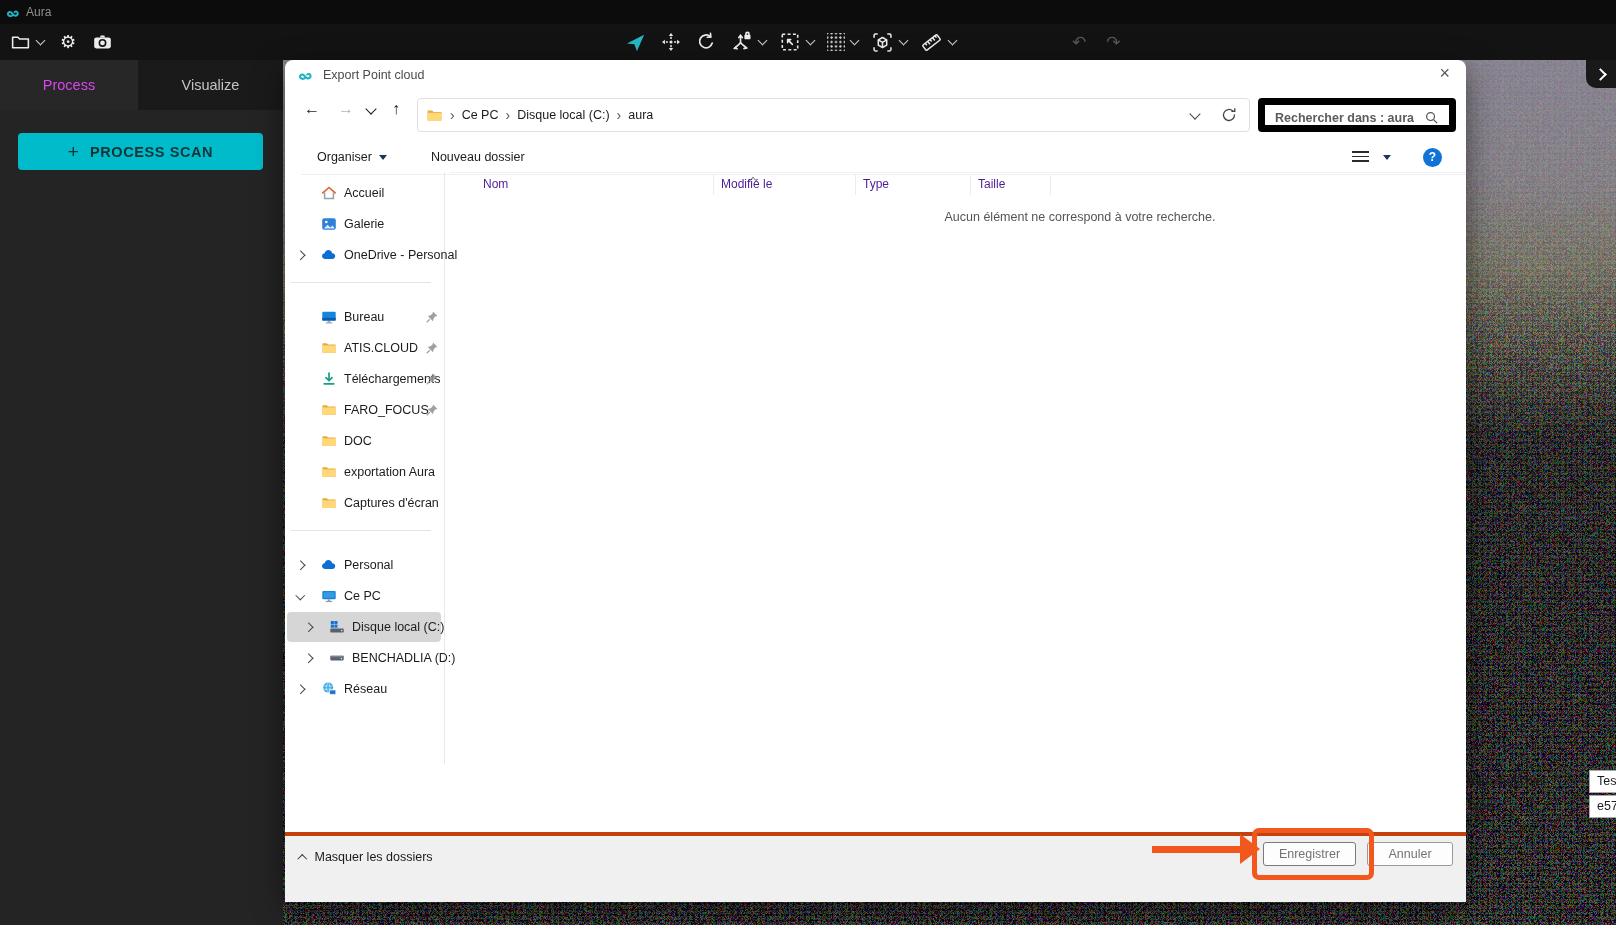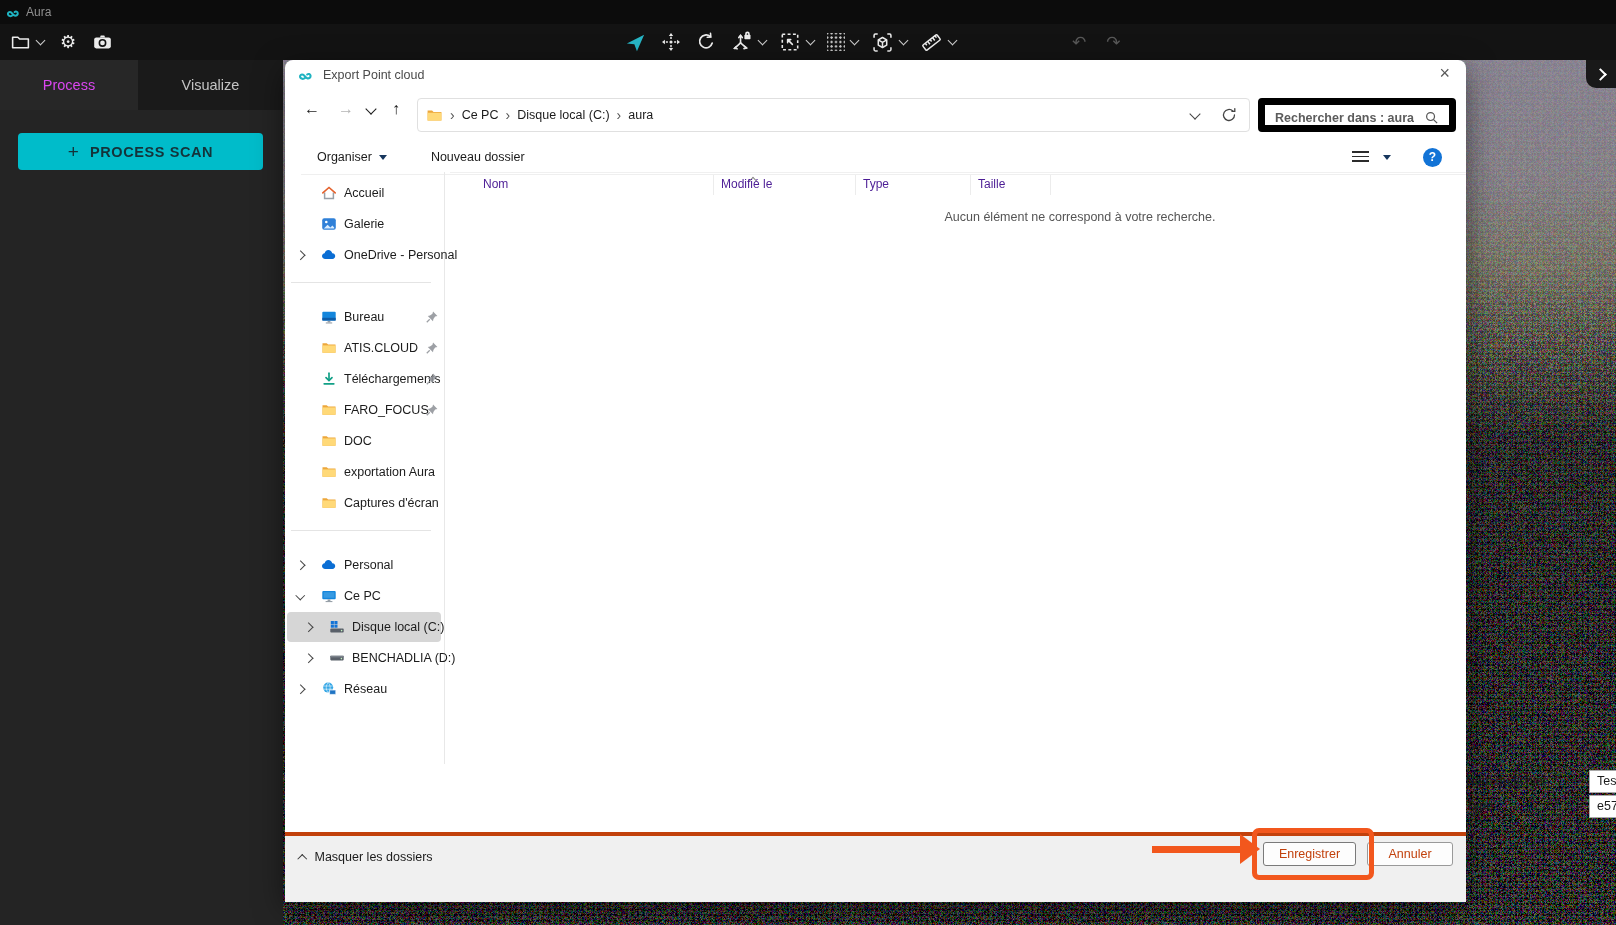--- a/index.html
+++ b/index.html
@@ -109,21 +109,21 @@
   .flabel{position:absolute;width:95px;text-align:left;color:#1b1b1b;}
   .field{position:absolute;left:123px;height:23px;border:1px solid #a9a9a9;background:#fff;display:flex;align-items:center;
          padding-left:7px;box-sizing:border-box;cursor:text;}
 
   
   .dfooter{position:absolute;left:0;right:0;top:772px;height:66px;background:#f0f0f0;border-top:4px solid #c2410c;
            border-radius:0;}
   .hidefold{position:absolute;left:14px;top:14px;display:flex;align-items:center;gap:9px;cursor:pointer;color:#1b1b1b;}
   .hidefold .chev{color:#333;width:5.5px;height:5.5px;border-width:1.5px;}
   .dbtn{position:absolute;top:6px;height:24px;background:#fdfdfd;border:1px solid #999;border-radius:3px;
-        display:flex;align-items:center;justify-content:center;font-size:12.5px;color:#c2410c;cursor:pointer;box-sizing:border-box;}
+        display:flex;align-items:center;justify-content:center;font-size:12.5px;color:#737373;cursor:pointer;box-sizing:border-box;}
   .dbtn.save{left:978px;width:93px;border-color:#7a7a7a;}
   .dbtn.cancel{left:1082px;width:86px;}
 
   
   .ann{z-index:30;}
   .ann-line{left:1152px;top:846px;width:90px;height:7px;background:#f2571d;}
   .ann-head{left:1240px;top:834px;width:0;height:0;border-left:20px solid #f2571d;border-top:15px solid transparent;border-bottom:15px solid transparent;}
   .ann-rect{left:1252px;top:828px;width:112px;height:42px;border:5px solid #f2571d;border-radius:7px;background:transparent;}
 </style>
 </head>

